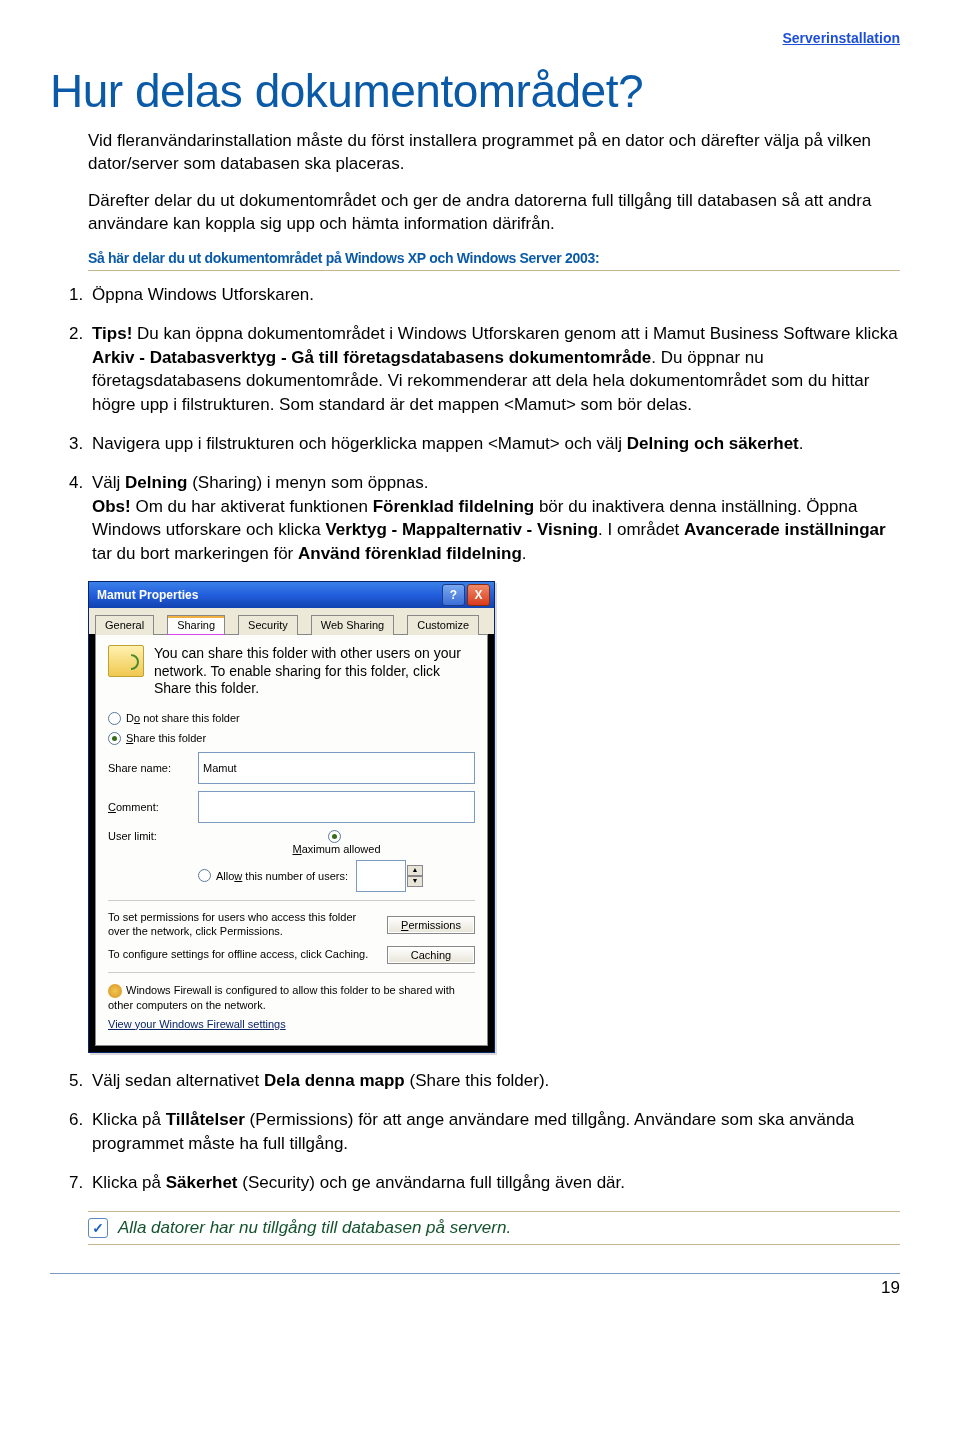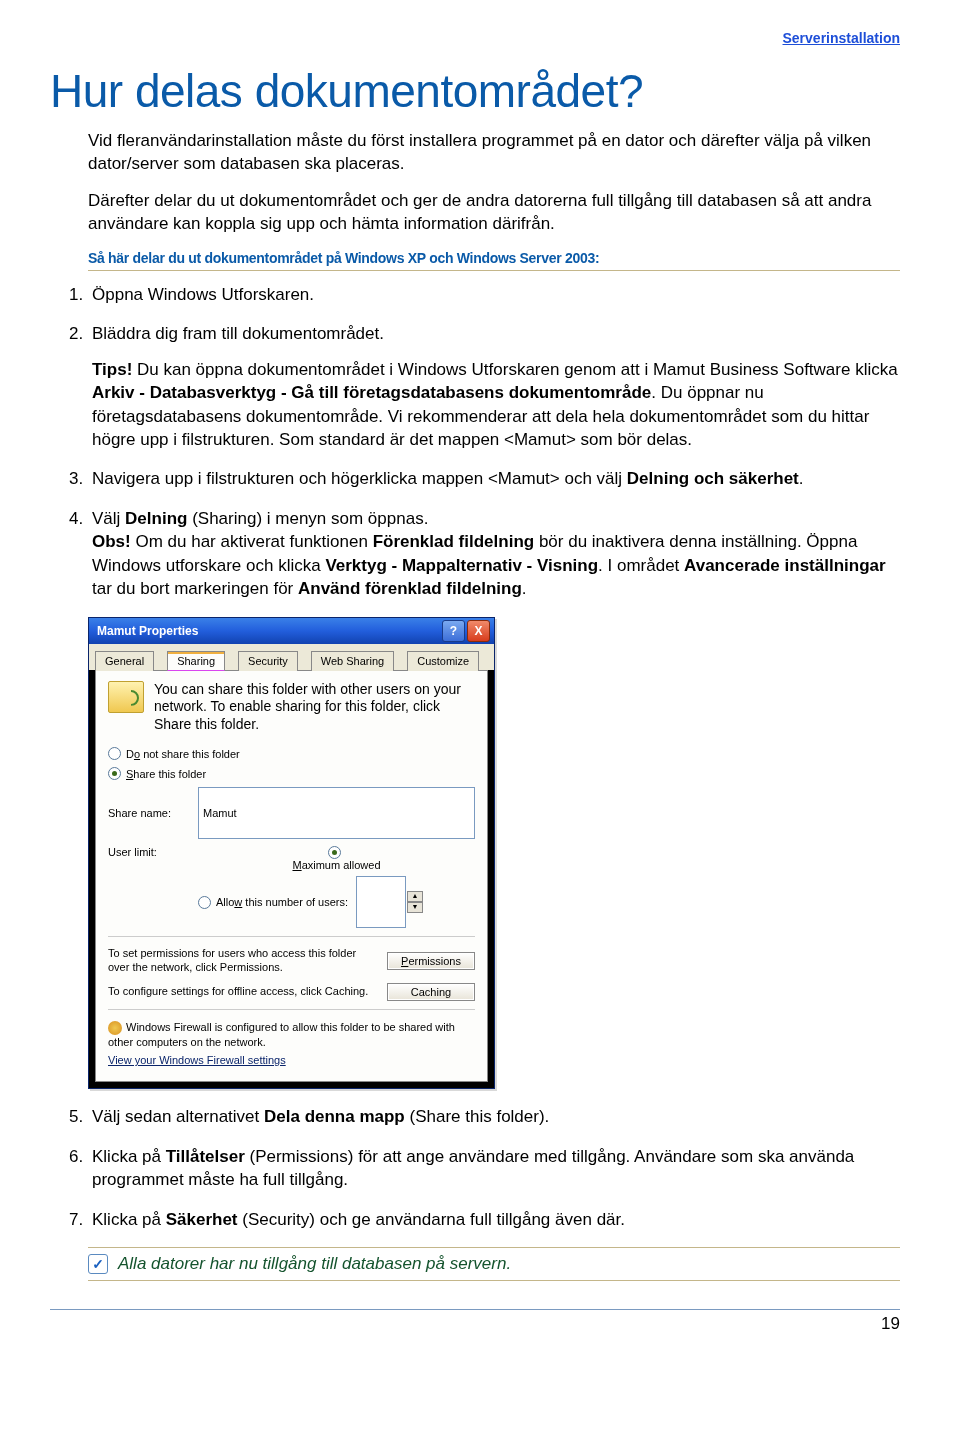--- a/index.html
+++ b/index.html
@@ -147,21 +147,21 @@
   .radio, .radiodot {
     width:11px;height:11px;border:1px solid #5a7a9a;border-radius:50%;
     display:inline-block; vertical-align:middle; margin-right:5px;
     background:#fff;
   }
   .radiodot::after{
     content:""; display:block;width:5px;height:5px;background:#3a6a1a;border-radius:50%;
     margin:3px;
   }
   .txtinput {
-    border:1px solid #7a9ac0; background:#fff; height:18px; padding:16px 4px;
+    border:1px solid #7a9ac0; background:#fff; height:18px; padding:6px 4px;
     font-size:11px; flex:1;
   }
   .btn {
     border:1px solid #888; background:linear-gradient(to bottom,#fff,#e8e4d8);
     padding:2px 0; font-size:11px; width:86px; text-align:center;
     box-shadow: inset 0 0 0 1px #fff;
   }
   .setrow{
     display:flex; gap:12px; align-items:center; margin-bottom:8px;
   }
@@ -218,21 +218,20 @@
   <h1 class="title">Hur delas dokumentområdet?</h1>
 
   <div class="intro">Vid fleranvändarinstallation måste du först installera programmet på en dator och därefter välja på vilken dator/server som databasen ska placeras.</div>
   <div class="intro">Därefter delar du ut dokumentområdet och ger de andra datorerna full tillgång till databasen så att andra användare kan koppla sig upp och hämta information därifrån.</div>
 
   <div class="subhead">Så här delar du ut dokumentområdet på Windows XP och Windows Server 2003:</div>
 
   <ol class="steps">
     <li>Öppna Windows Utforskaren.</li>
     <li>
-      <div>Bläddra dig fram till dokumentområdet.</div>
       <div class="tips">
         <span class="b">Tips!</span><span> Du kan öppna dokumentområdet i Windows Utforskaren genom att i Mamut Business Software klicka </span><span class="b">Arkiv - Databasverktyg - Gå till företagsdatabasens dokumentområde</span><span>. Du öppnar nu företagsdatabasens dokumentområde. Vi rekommenderar att dela hela dokumentområdet som du hittar högre upp i filstrukturen. Som standard är det mappen &lt;Mamut&gt; som bör delas.</span>
       </div>
     </li>
     <li>
       <span>Navigera upp i filstrukturen och högerklicka mappen &lt;Mamut&gt; och välj </span><span class="b">Delning och säkerhet</span><span>.</span>
     </li>
     <li>
       <span>Välj </span><span class="b">Delning</span><span> (Sharing) i menyn som öppnas.</span><br>
       <span class="b">Obs!</span><span> Om du har aktiverat funktionen </span><span class="b">Förenklad fildelning</span><span> bör du inaktivera denna inställning. Öppna Windows utforskare och klicka </span><span class="b">Verktyg - Mappalternativ - Visning</span><span>. I området </span><span class="b">Avancerade inställningar</span><span> tar du bort markeringen för </span><span class="b">Använd förenklad fildelning</span><span>.</span>
@@ -262,20 +261,24 @@
         <span class="radio"></span>
         <span><span>D</span><span class="u">o</span><span> not share this folder</span></span>
       </div>
       <div class="formrow">
         <span class="radiodot"></span>
         <span><span class="u">S</span><span>hare this folder</span></span>
       </div>
       <div class="formrow">
         <span class="lbl">Share name:</span>
         <input class="txtinput" value="Mamut" style="">
+      </div>
+      <div class="formrow">
+        <span class="lbl"><span class="u">C</span><span>omment:</span></span>
+        <input class="txtinput" style="">
       </div>
       <div class="formrow" style="align-items:flex-start;">
         <span class="lbl">User limit:</span>
         <div style="flex:1;">
           <div class="formrow" style="margin-bottom:5px;flex-direction:column;">
             <span class="radiodot"></span>
             <span><span class="u">M</span><span>aximum allowed</span></span>
           </div>
           <div class="formrow" style="margin-bottom:0;">
             <span class="radio"></span>

